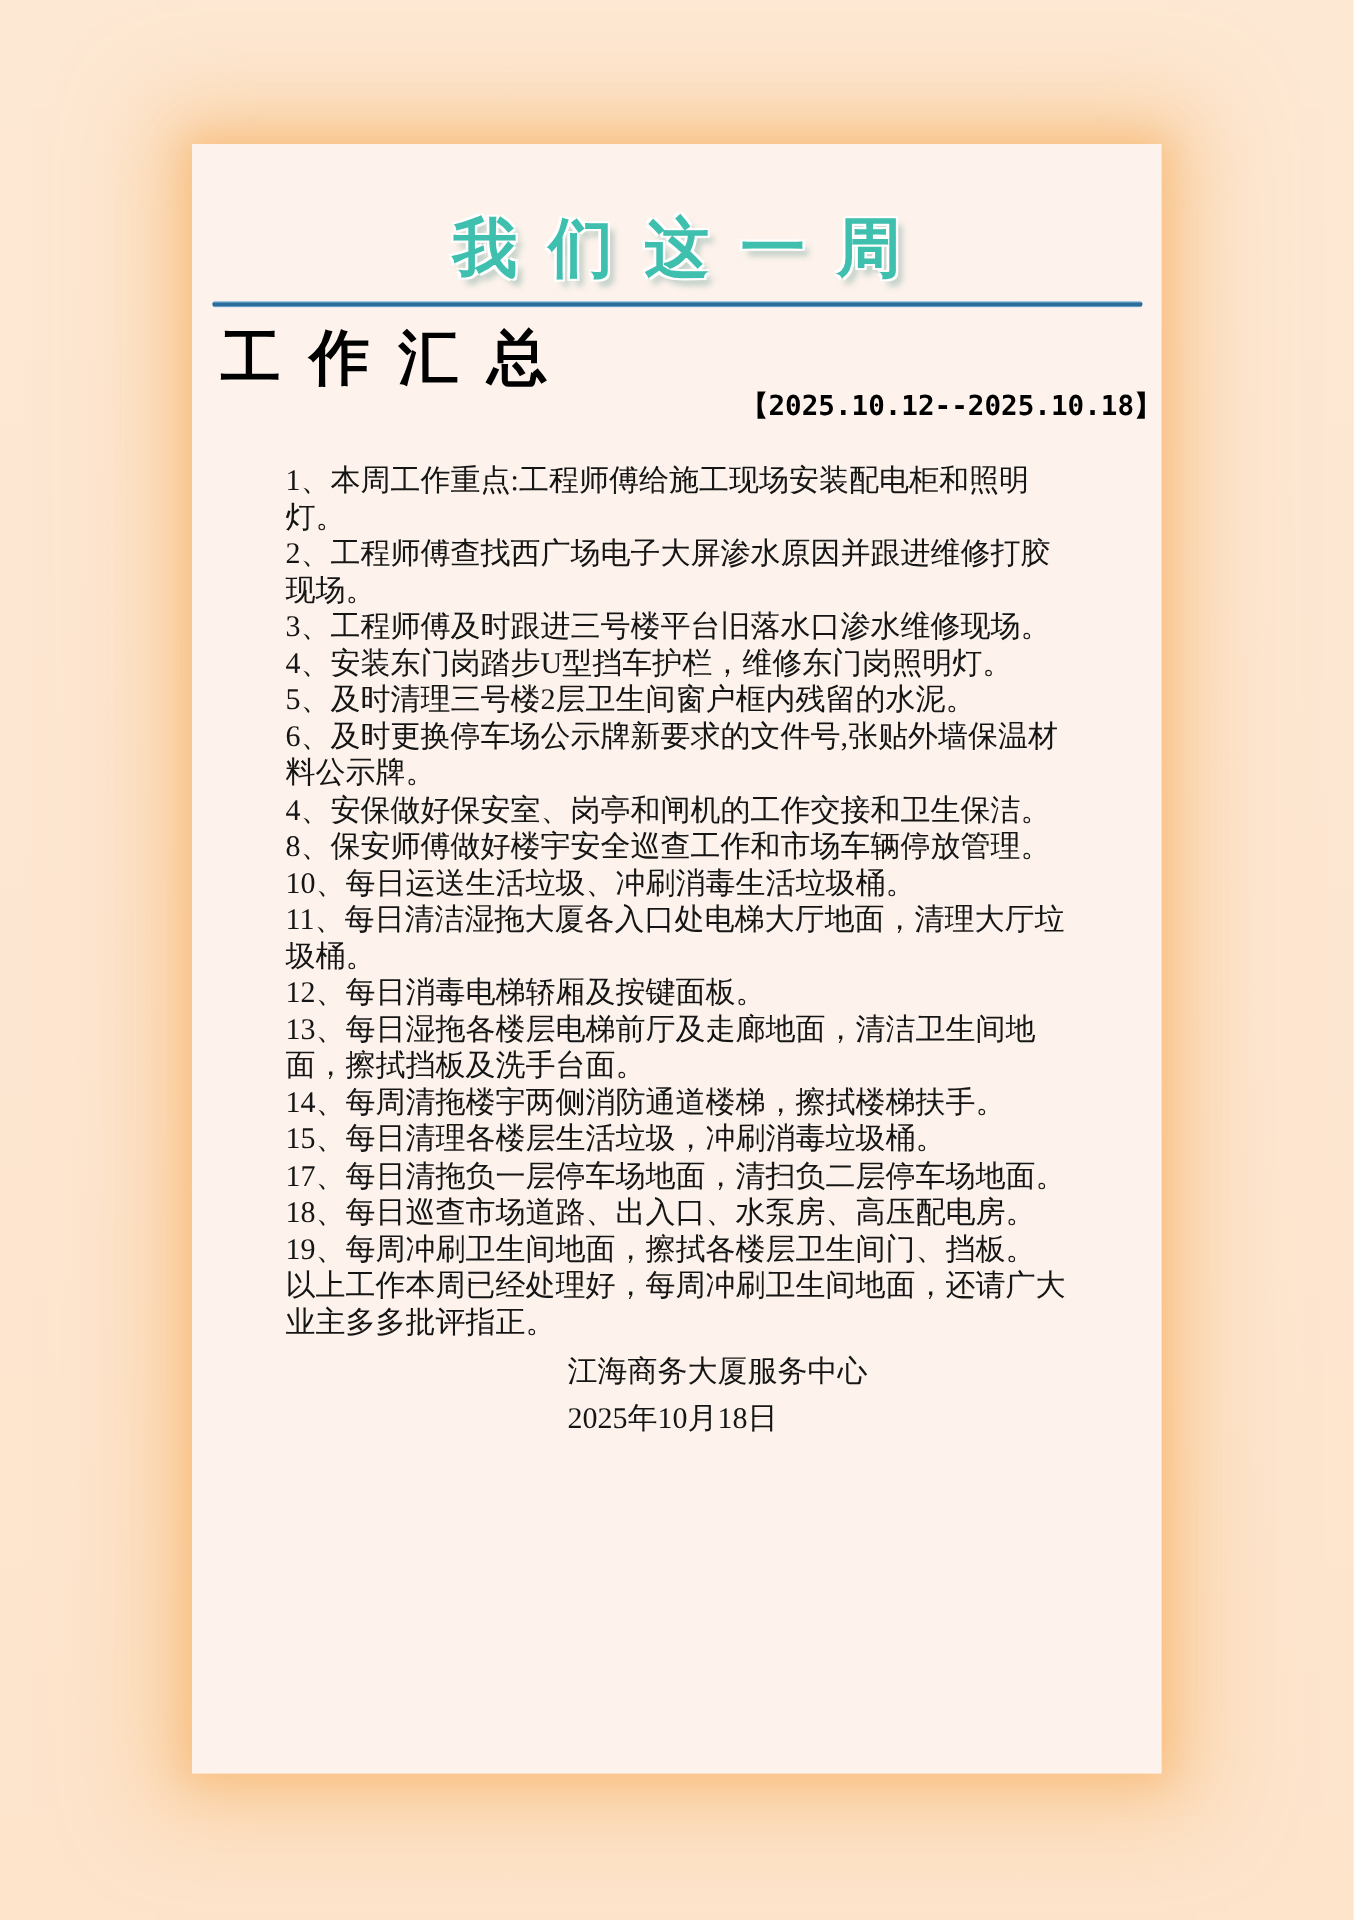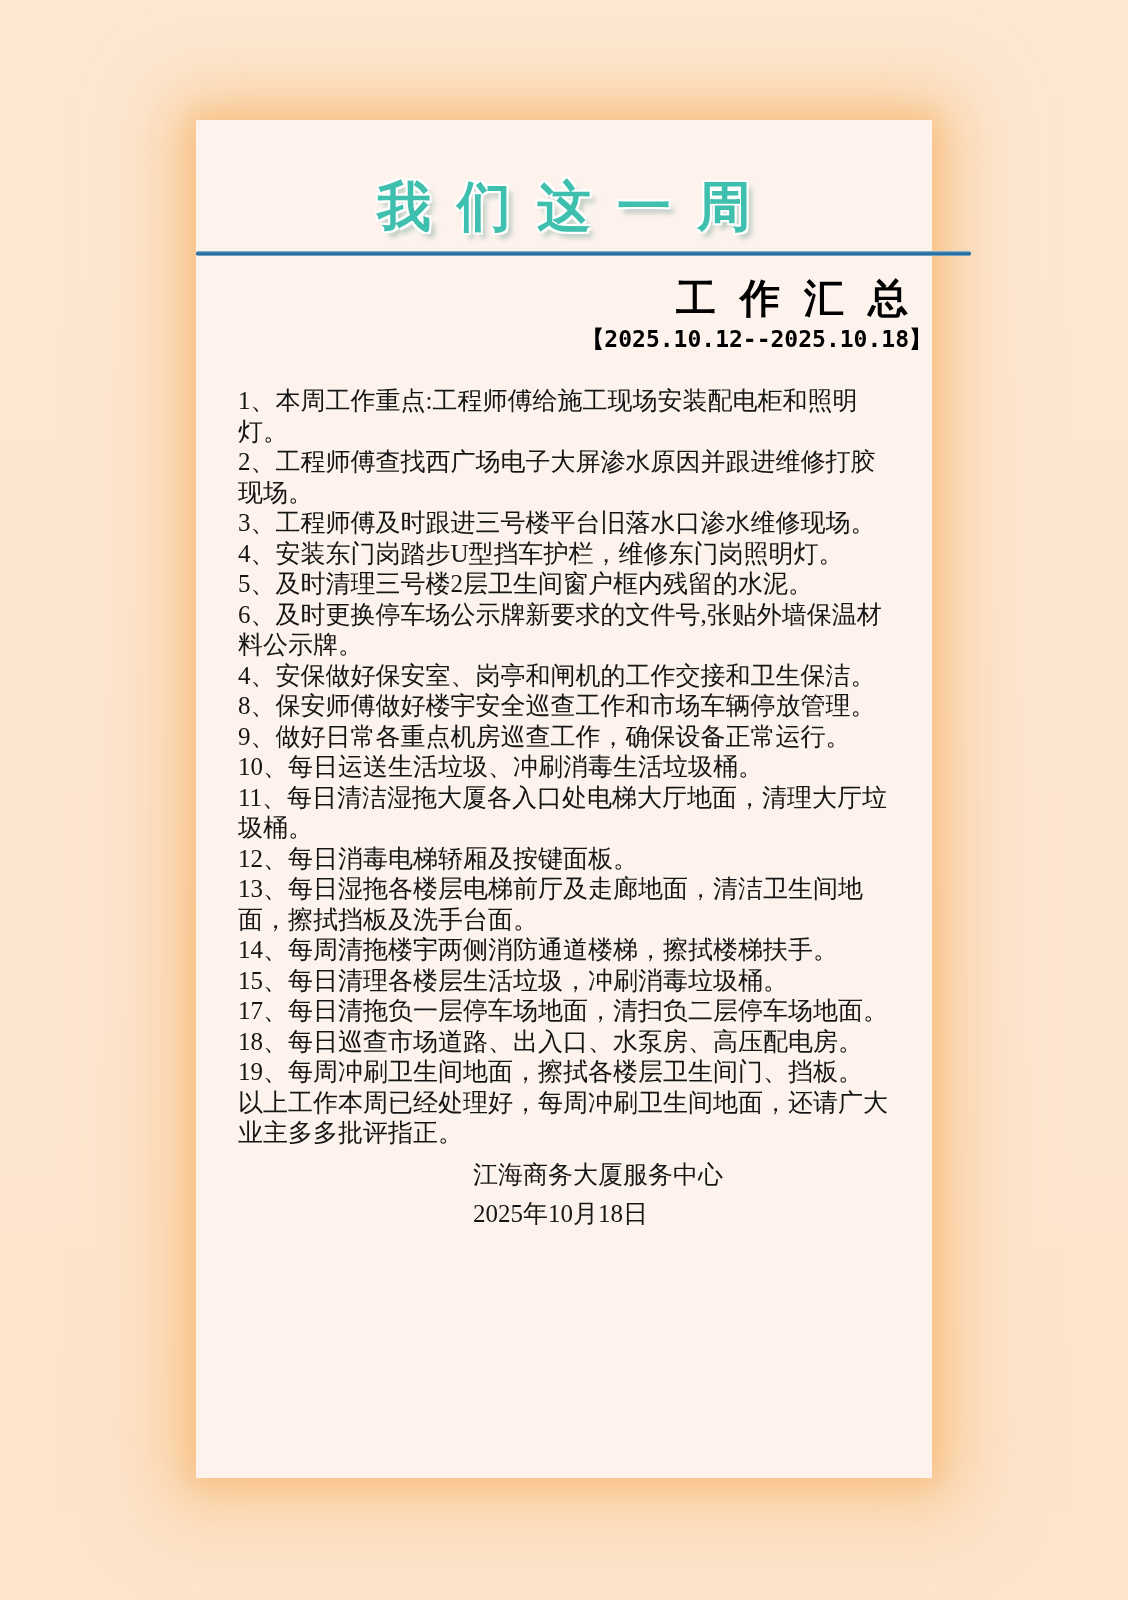--- a/index.html
+++ b/index.html
@@ -14,21 +14,21 @@
   html, body { margin: 0; padding: 0; }
   body {
     width: 1128px;
     height: 1600px;
     overflow: hidden;
     background: linear-gradient(180deg, #fde8d3 0%, var(--outer-bg) 55%, #fde4cb 100%);
     font-family: "Liberation Serif", "DejaVu Serif", serif;
   }
   .card {
     position: relative;
-    width: 736px;
+    width: 808px;
     height: 1358px;
     margin: 120px auto 0;
     background: var(--card-bg);
     box-shadow:
       0 0 28px 6px rgba(246, 177, 101, 0.55),
       0 0 70px 30px rgba(247, 186, 115, 0.55);
   }
   .banner-title {
     padding-top: 56px;
     text-align: center;
@@ -52,24 +52,24 @@
     margin: 13px auto 0;
     border-radius: 2px;
     background: linear-gradient(180deg,
       #8fc3de 0%,
       var(--divider-blue) 38%,
       var(--divider-blue) 78%,
       #a8d0e6 100%);
   }
   .section-title {
     margin-top: 20px;
-    text-align: right;
+    text-align: left;
     font-family: "DejaVu Sans", "Liberation Sans", sans-serif;
     font-weight: 900;
-    font-size: 40px;
+    font-size: 50px;
     line-height: 44px;
     letter-spacing: 24px;
     text-indent: 24px;
     color: #000000;
   }
   .date-range {
     margin-top: 4px;
     text-align: right;
     font-family: "DejaVu Sans Mono", "Liberation Mono", monospace;
     font-weight: bold;
@@ -109,21 +109,20 @@
   <div class="content">
     <div>
         <p>1、本周工作重点:工程师傅给施工现场安装配电柜和照明灯。</p>
         <p>2、工程师傅查找西广场电子大屏渗水原因并跟进维修打胶现场。</p>
         <p>3、工程师傅及时跟进三号楼平台旧落水口渗水维修现场。</p>
         <p>4、安装东门岗踏步U型挡车护栏，维修东门岗照明灯。</p>
         <p>5、及时清理三号楼2层卫生间窗户框内残留的水泥。</p>
         <p>6、及时更换停车场公示牌新要求的文件号,张贴外墙保温材料公示牌。</p>
         <p>4、安保做好保安室、岗亭和闸机的工作交接和卫生保洁。</p>
         <p>8、保安师傅做好楼宇安全巡查工作和市场车辆停放管理。</p>
-        <p>9、做好日常各重点机房巡查工作，确保设备正常运行。</p>
         <p>10、每日运送生活垃圾、冲刷消毒生活垃圾桶。</p>
         <p>11、每日清洁湿拖大厦各入口处电梯大厅地面，清理大厅垃圾桶。</p>
         <p>12、每日消毒电梯轿厢及按键面板。</p>
         <p>13、每日湿拖各楼层电梯前厅及走廊地面，清洁卫生间地面，擦拭挡板及洗手台面。</p>
         <p>14、每周清拖楼宇两侧消防通道楼梯，擦拭楼梯扶手。</p>
         <p>15、每日清理各楼层生活垃圾，冲刷消毒垃圾桶。</p>
         <p>17、每日清拖负一层停车场地面，清扫负二层停车场地面。</p>
         <p>18、每日巡查市场道路、出入口、水泵房、高压配电房。</p>
         <p>19、每周冲刷卫生间地面，擦拭各楼层卫生间门、挡板。</p>
       </div>

